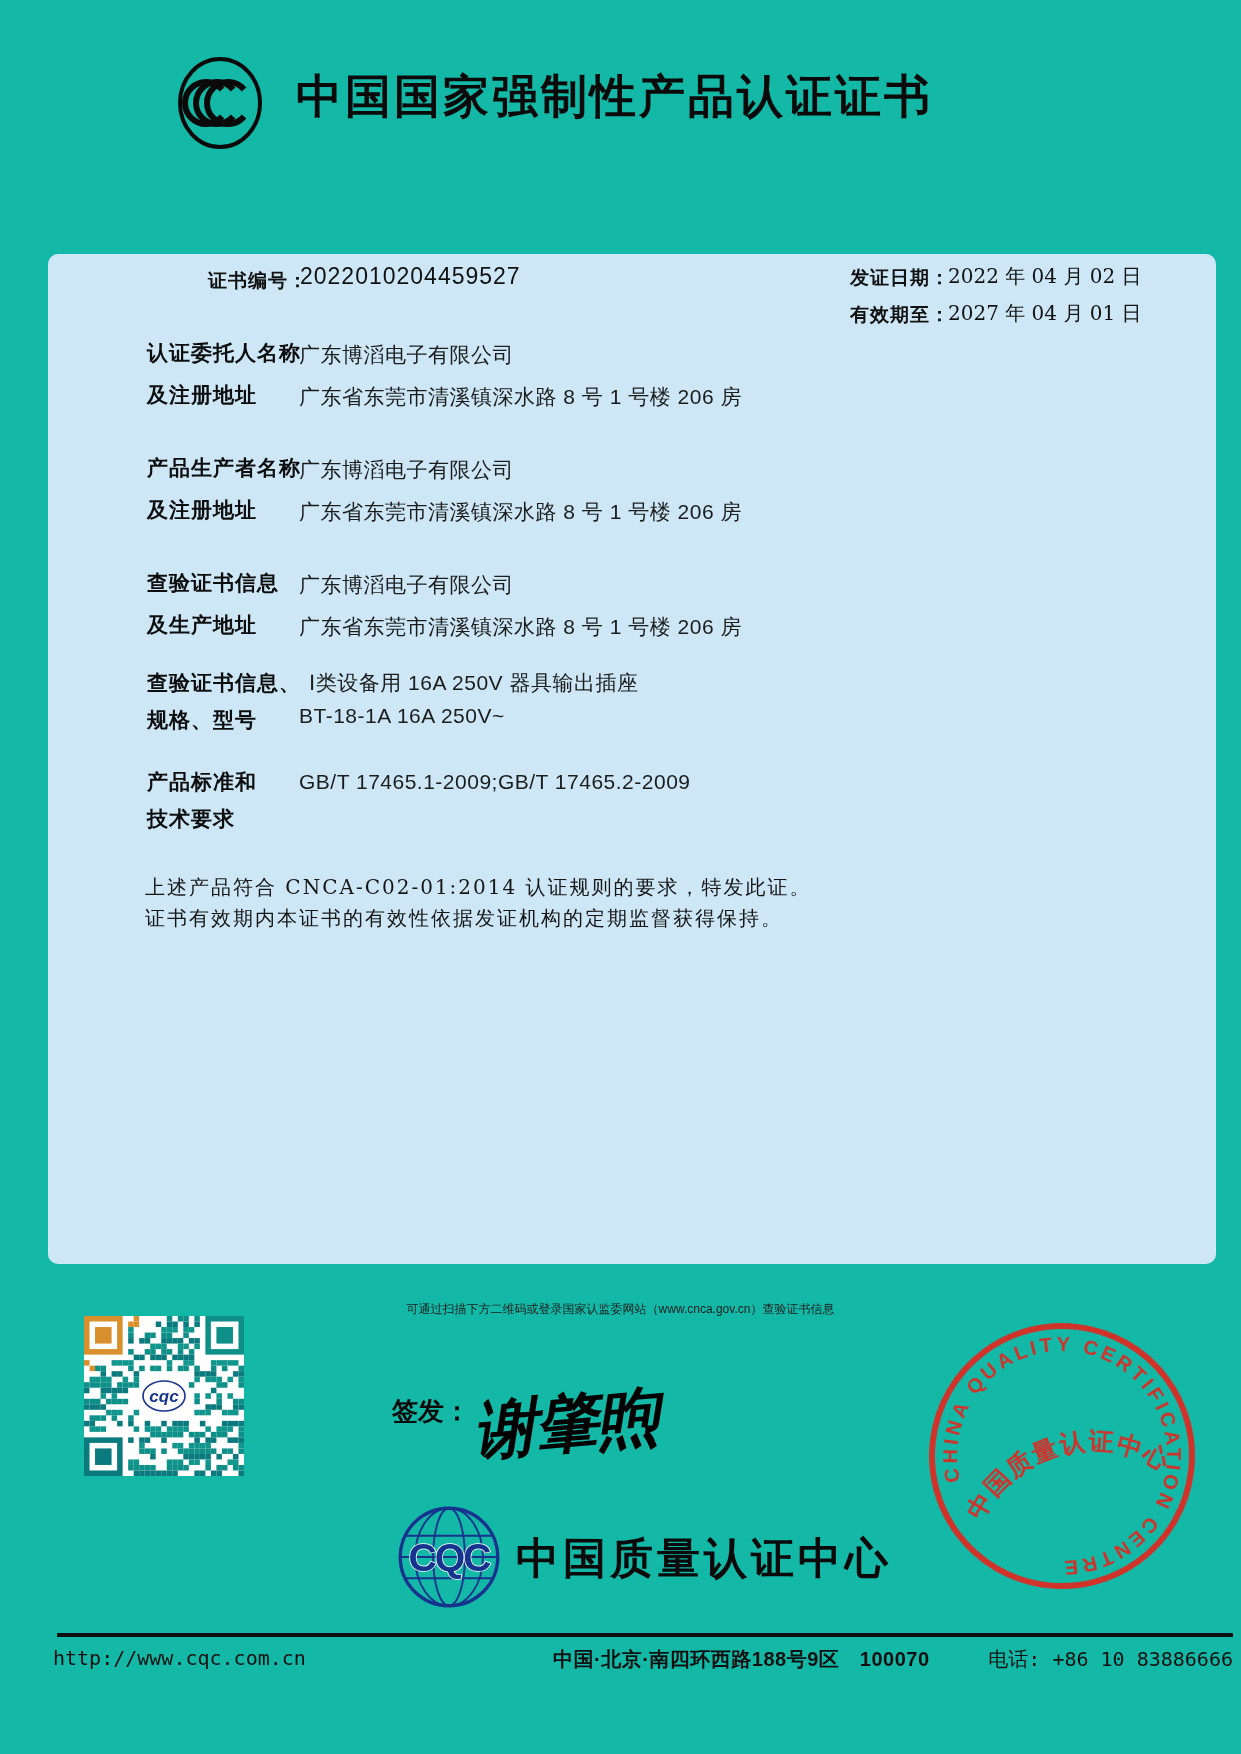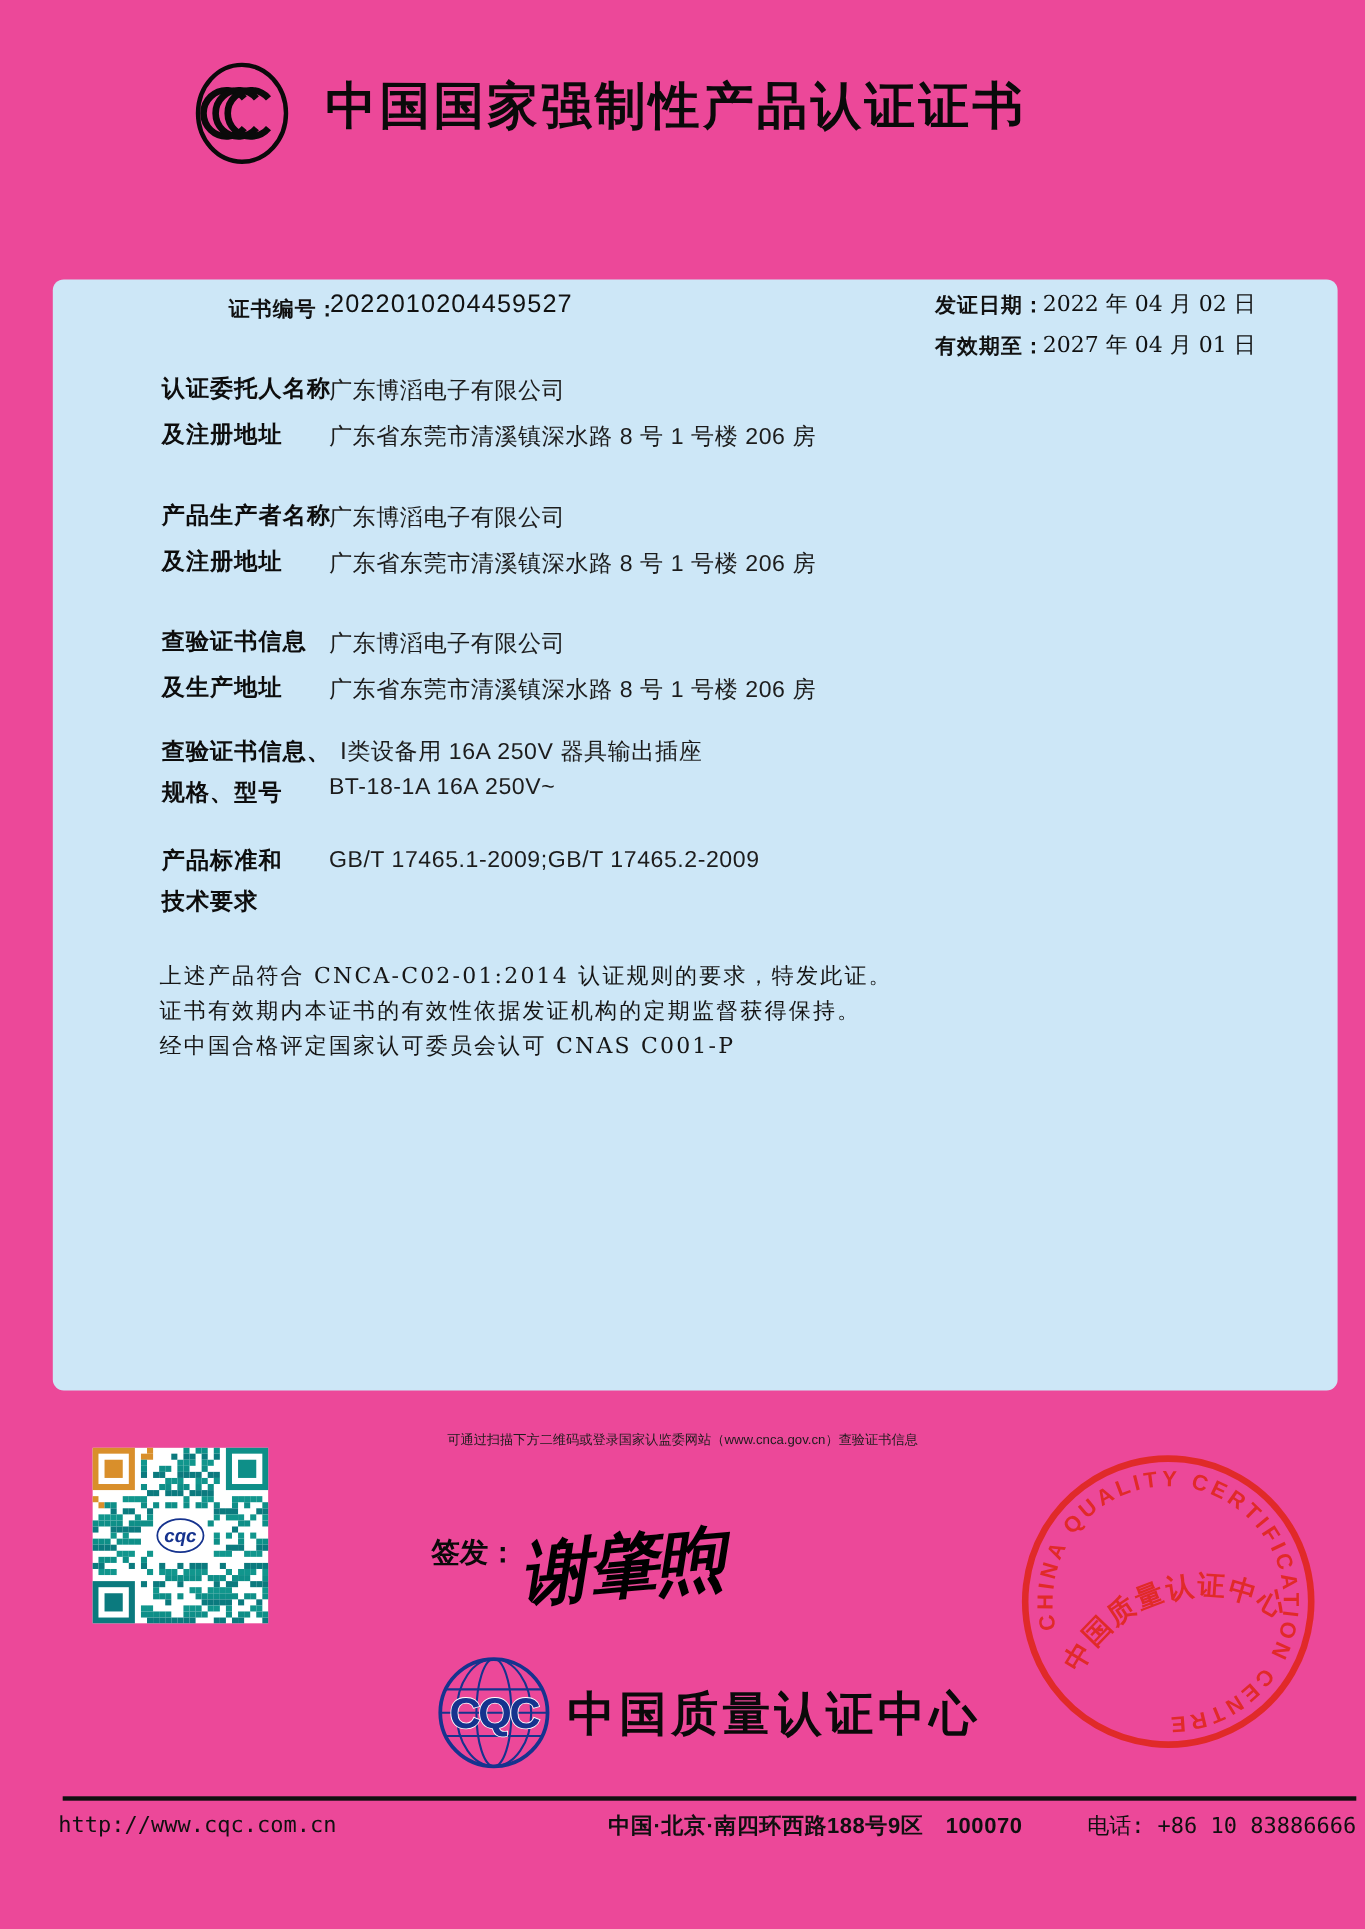--- a/index.html
+++ b/index.html
@@ -1,18 +1,18 @@
 <!DOCTYPE html>
 <html><head>
 <meta charset="utf-8">
 <style>
   * { margin:0; padding:0; box-sizing:border-box; }
   html,body { width:1241px; height:1754px; }
   body { font-family:"Liberation Sans", sans-serif; }
-  .page { position:relative; width:1241px; height:1754px; background:#ec4899; overflow:hidden; }
+  .page { position:relative; width:1241px; height:1754px; background:#14b8a6; overflow:hidden; }
 
   
   .ccc-logo { position:absolute; left:176px; top:56px; }
   .page-title { position:absolute; left:296px; top:66px; font-size:46px; font-weight:700; color:#0a0a0a; letter-spacing:3px; }
 
   
   .panel { position:absolute; left:48px; top:218px; width:1168px; height:1010px; background:#cde7f7; border-radius:10px;margin-top:36px; }
   .kai { font-family:"DejaVu Serif", serif; }
   .cert-label { position:absolute; font-size:19px; font-weight:700; color:#111; letter-spacing:1px; }
   .cert-value { position:absolute; font-size:23px; color:#111; letter-spacing:1px; }
@@ -82,21 +82,20 @@
     <div class="lbl" style="top:452px;">规格、型号</div>
     <div class="val" style="top:415px; left:261px;">Ⅰ类设备用 16A 250V 器具输出插座</div>
     <div class="val" style="top:450px;">BT-18-1A 16A 250V~</div>
 
     <div class="lbl" style="top:514px;">产品标准和</div>
     <div class="lbl" style="top:551px;">技术要求</div>
     <div class="val" style="top:516px;">GB/T 17465.1-2009;GB/T 17465.2-2009</div>
 
     <div class="statement" style="top:620px;">上述产品符合 CNCA-C02-01:2014 认证规则的要求，特发此证。</div>
     <div class="statement" style="top:651px;">证书有效期内本证书的有效性依据发证机构的定期监督获得保持。</div>
-    <div class="statement" style="top:683px;">经中国合格评定国家认可委员会认可 CNAS C001-P</div>
   </div>
 
   <div class="qr-note">可通过扫描下方二维码或登录国家认监委网站（www.cnca.gov.cn）查验证书信息</div>
 
   <svg class="qr-box" width="160" height="160" viewBox="0 0 160 160">
     <rect x="0" y="0" width="160" height="160" fill="#ffffff"></rect>
     <g id="qr-cells">
         <rect x="49.65517241379311" y="0" width="5.517241379310345" height="5.517241379310345" fill="#d98f2b"></rect>
         <rect x="82.75862068965517" y="0" width="5.517241379310345" height="5.517241379310345" fill="#0e8f88"></rect>
         <rect x="93.79310344827587" y="0" width="5.517241379310345" height="5.517241379310345" fill="#0e8f88"></rect>

